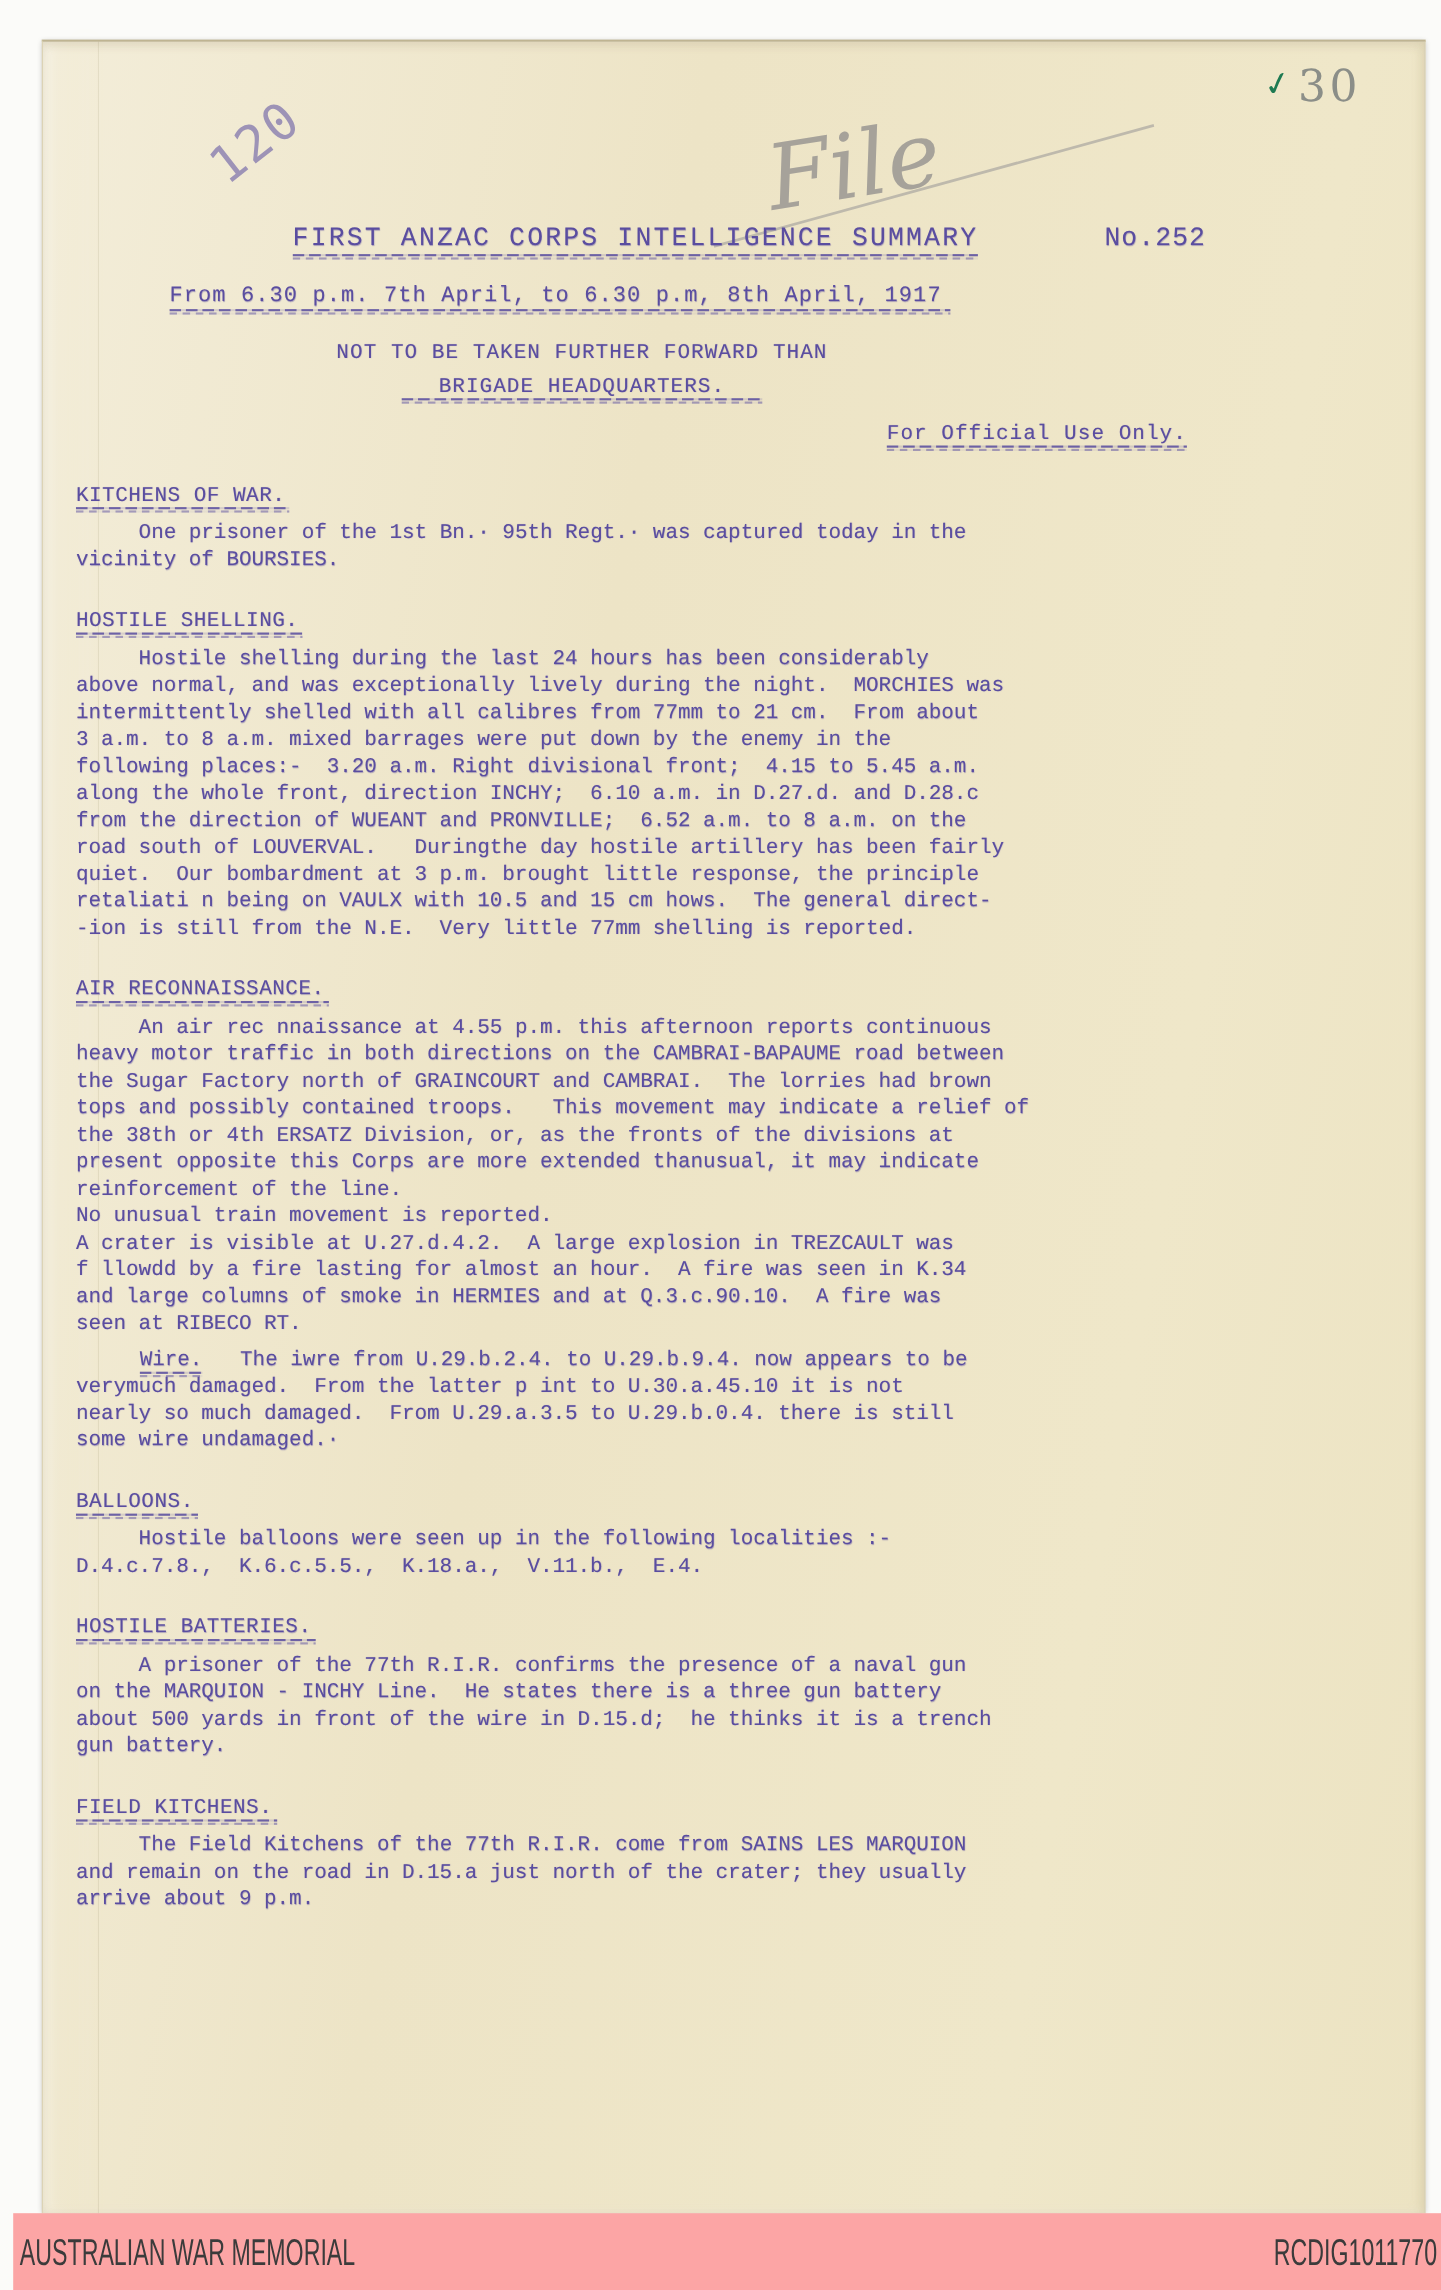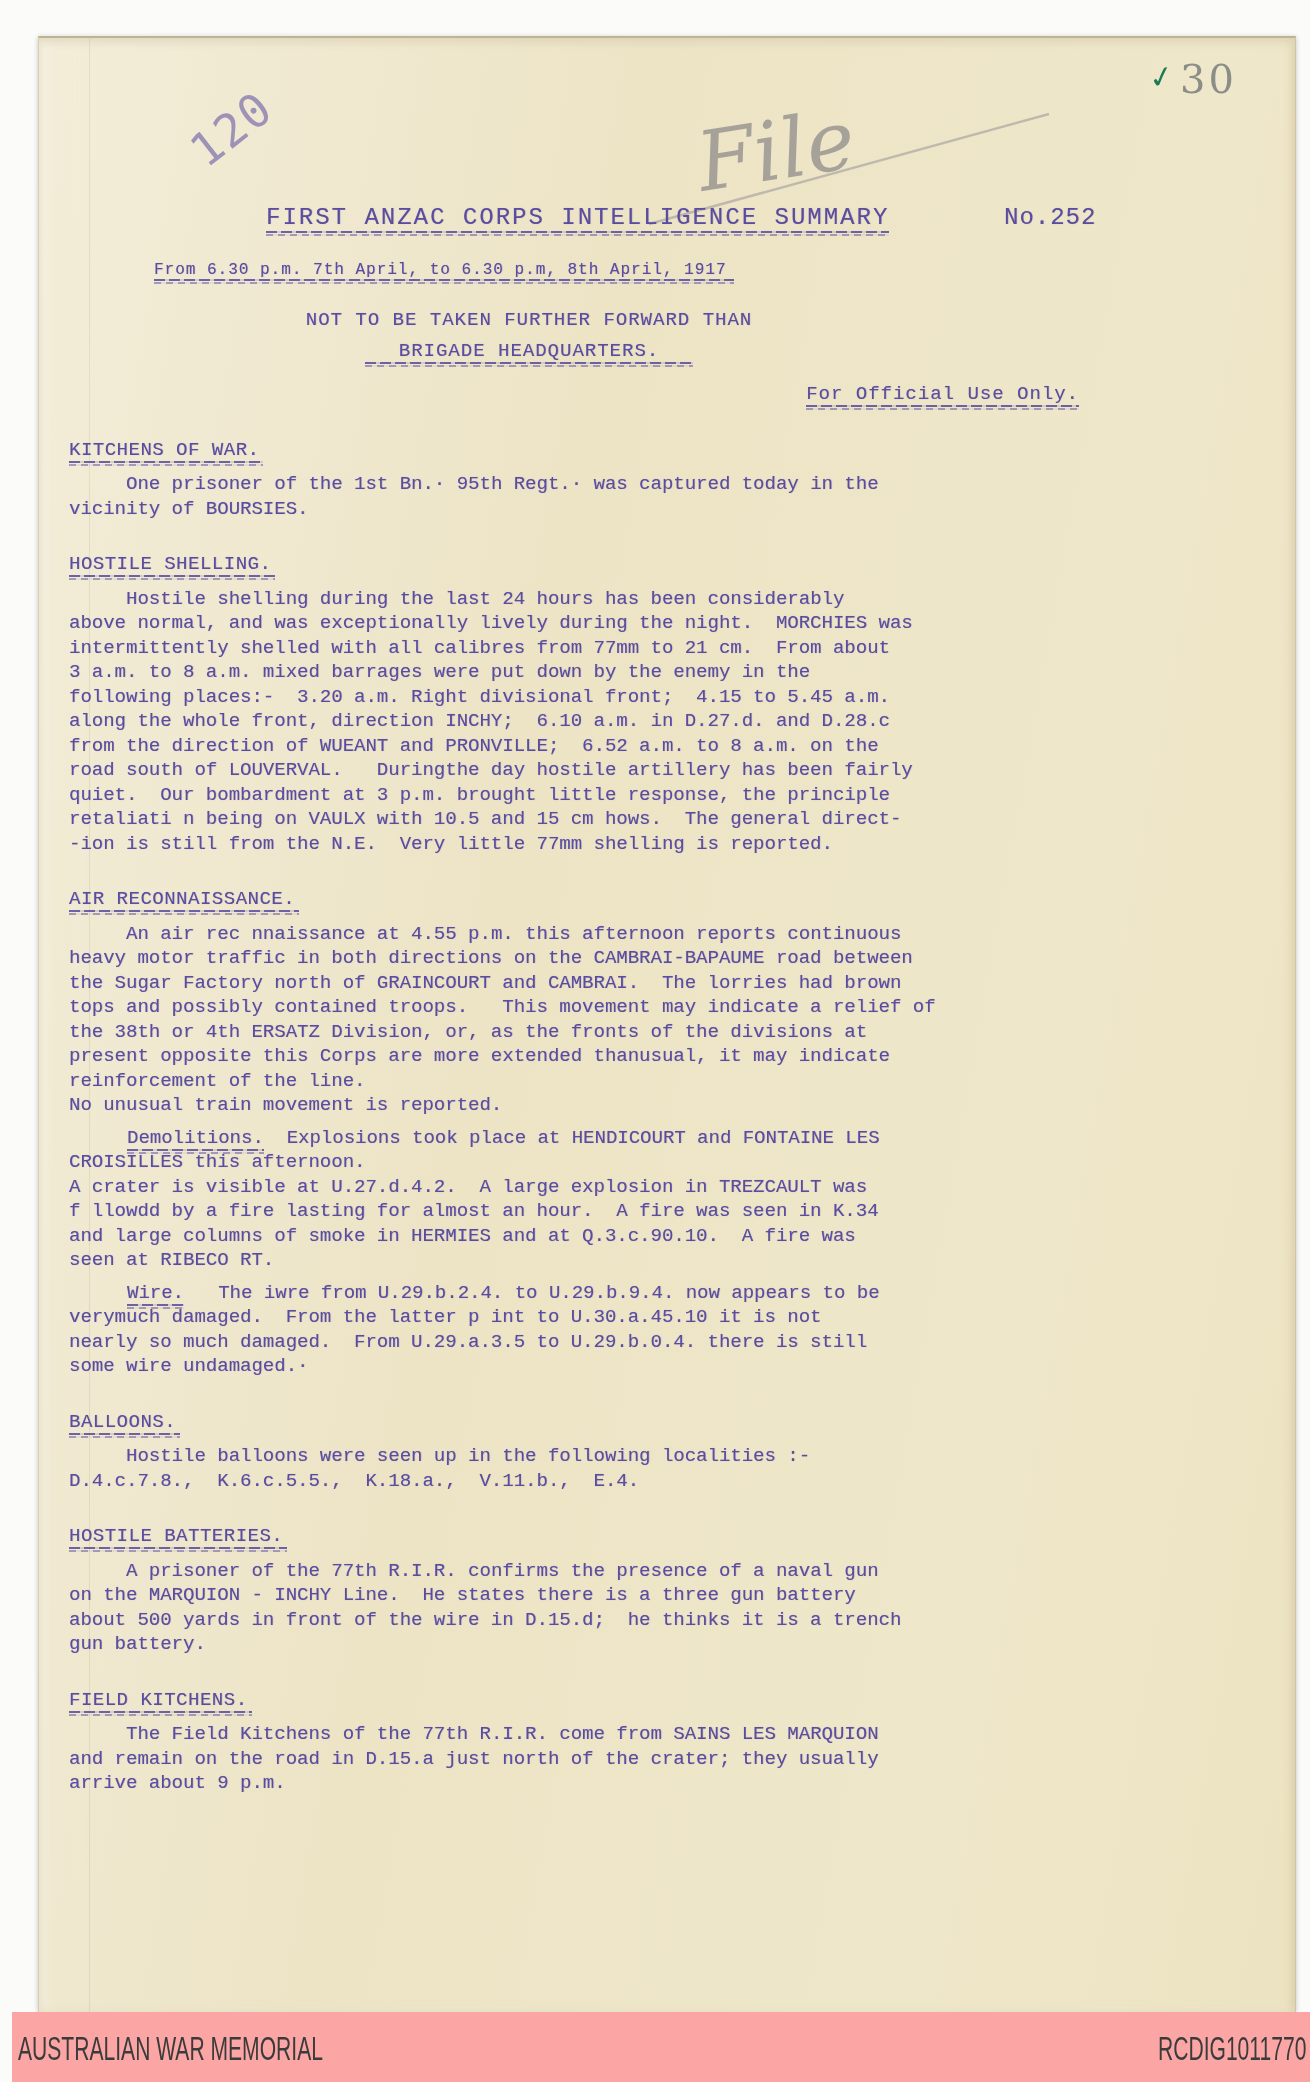--- a/index.html
+++ b/index.html
@@ -60,21 +60,21 @@
     padding-bottom:5px;
     background:
       repeating-linear-gradient(90deg, rgba(86,74,158,.85) 0 11px, rgba(86,74,158,.18) 11px 15px) 0 calc(100% - 3px) / 15px 2px repeat-x,
       repeating-linear-gradient(90deg, rgba(86,74,158,.50) 0 7px, rgba(86,74,158,.08) 7px 12px) 0 100% / 12px 2px repeat-x;
   }
 
   .title-row { position:relative; margin-top:168px; font-size:24px; letter-spacing:2px; }
   .title { margin-left:197px; }
   .issue-no { position:absolute; left:935px; top:0; letter-spacing:1px; }
 
-  .date-line { margin:27px 0 0 85px; font-size:16px; letter-spacing:1px; }
+  .date-line { margin:27px 0 0 85px; font-size:20px; letter-spacing:1px; }
   .date-line .u { padding-right:8px; }
 
   .restrict { width:920px; text-align:center; margin-top:23px; line-height:31px; letter-spacing:1px; }
   .restrict .pad { padding-left:34px; padding-right:34px; }
 
   .official { width:1010px; text-align:right; margin-top:15px; letter-spacing:1px; }
 
   .sec { margin-top:31px; }
   .sec-h { margin:0 0 10px 0; letter-spacing:.5px; }
   .sec-h .u { padding-right:4px; }
@@ -157,22 +157,20 @@
       <div class="sec">
         <div class="sec-h"><span class="u">AIR RECONNAISSANCE.</span></div>
         <div class="para">     An air rec nnaissance at 4.55 p.m. this afternoon reports continuous
 heavy motor traffic in both directions on the CAMBRAI-BAPAUME road between
 the Sugar Factory north of GRAINCOURT and CAMBRAI.  The lorries had brown
 tops and possibly contained troops.   This movement may indicate a relief of
 the 38th or 4th ERSATZ Division, or, as the fronts of the divisions at
 present opposite this Corps are more extended thanusual, it may indicate
 reinforcement of the line.
 No unusual train movement is reported.</div>
-        <div class="para"><span class="u runin">Demolitions.</span><span class="lines">  Explosions took place at HENDICOURT and FONTAINE LES
-CROISILLES this afternoon.</span></div>
         <div class="para tight">A crater is visible at U.27.d.4.2.  A large explosion in TREZCAULT was
 f llowdd by a fire lasting for almost an hour.  A fire was seen in K.34
 and large columns of smoke in HERMIES and at Q.3.c.90.10.  A fire was
 seen at RIBECO RT.</div>
         <div class="para"><span class="u runin-sm">Wire.</span><span class="lines">   The iwre from U.29.b.2.4. to U.29.b.9.4. now appears to be
 verymuch damaged.  From the latter p int to U.30.a.45.10 it is not
 nearly so much damaged.  From U.29.a.3.5 to U.29.b.0.4. there is still
 some wire undamaged.·</span></div>
       </div>
 

